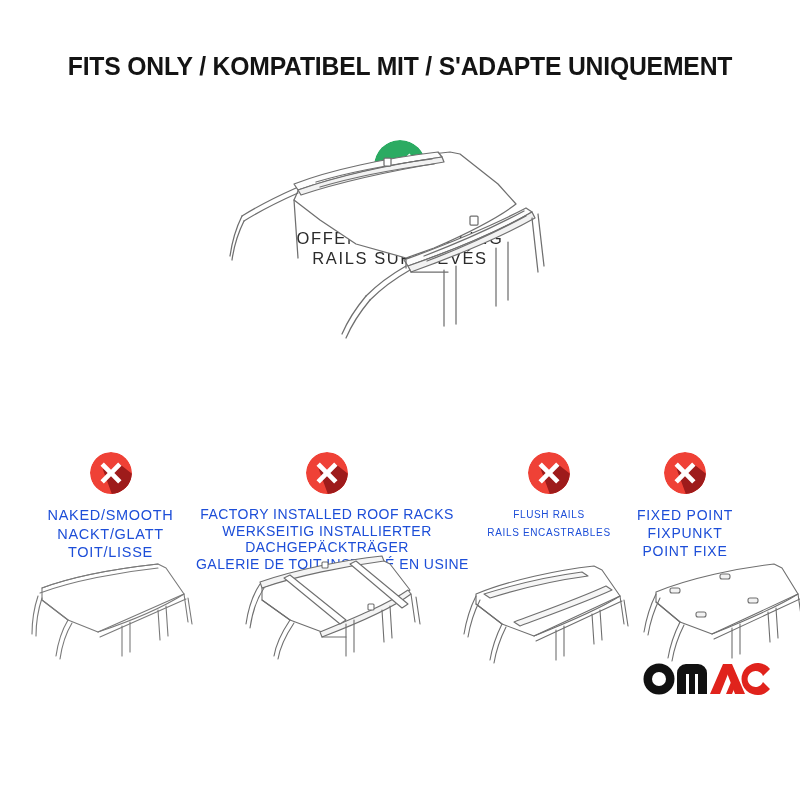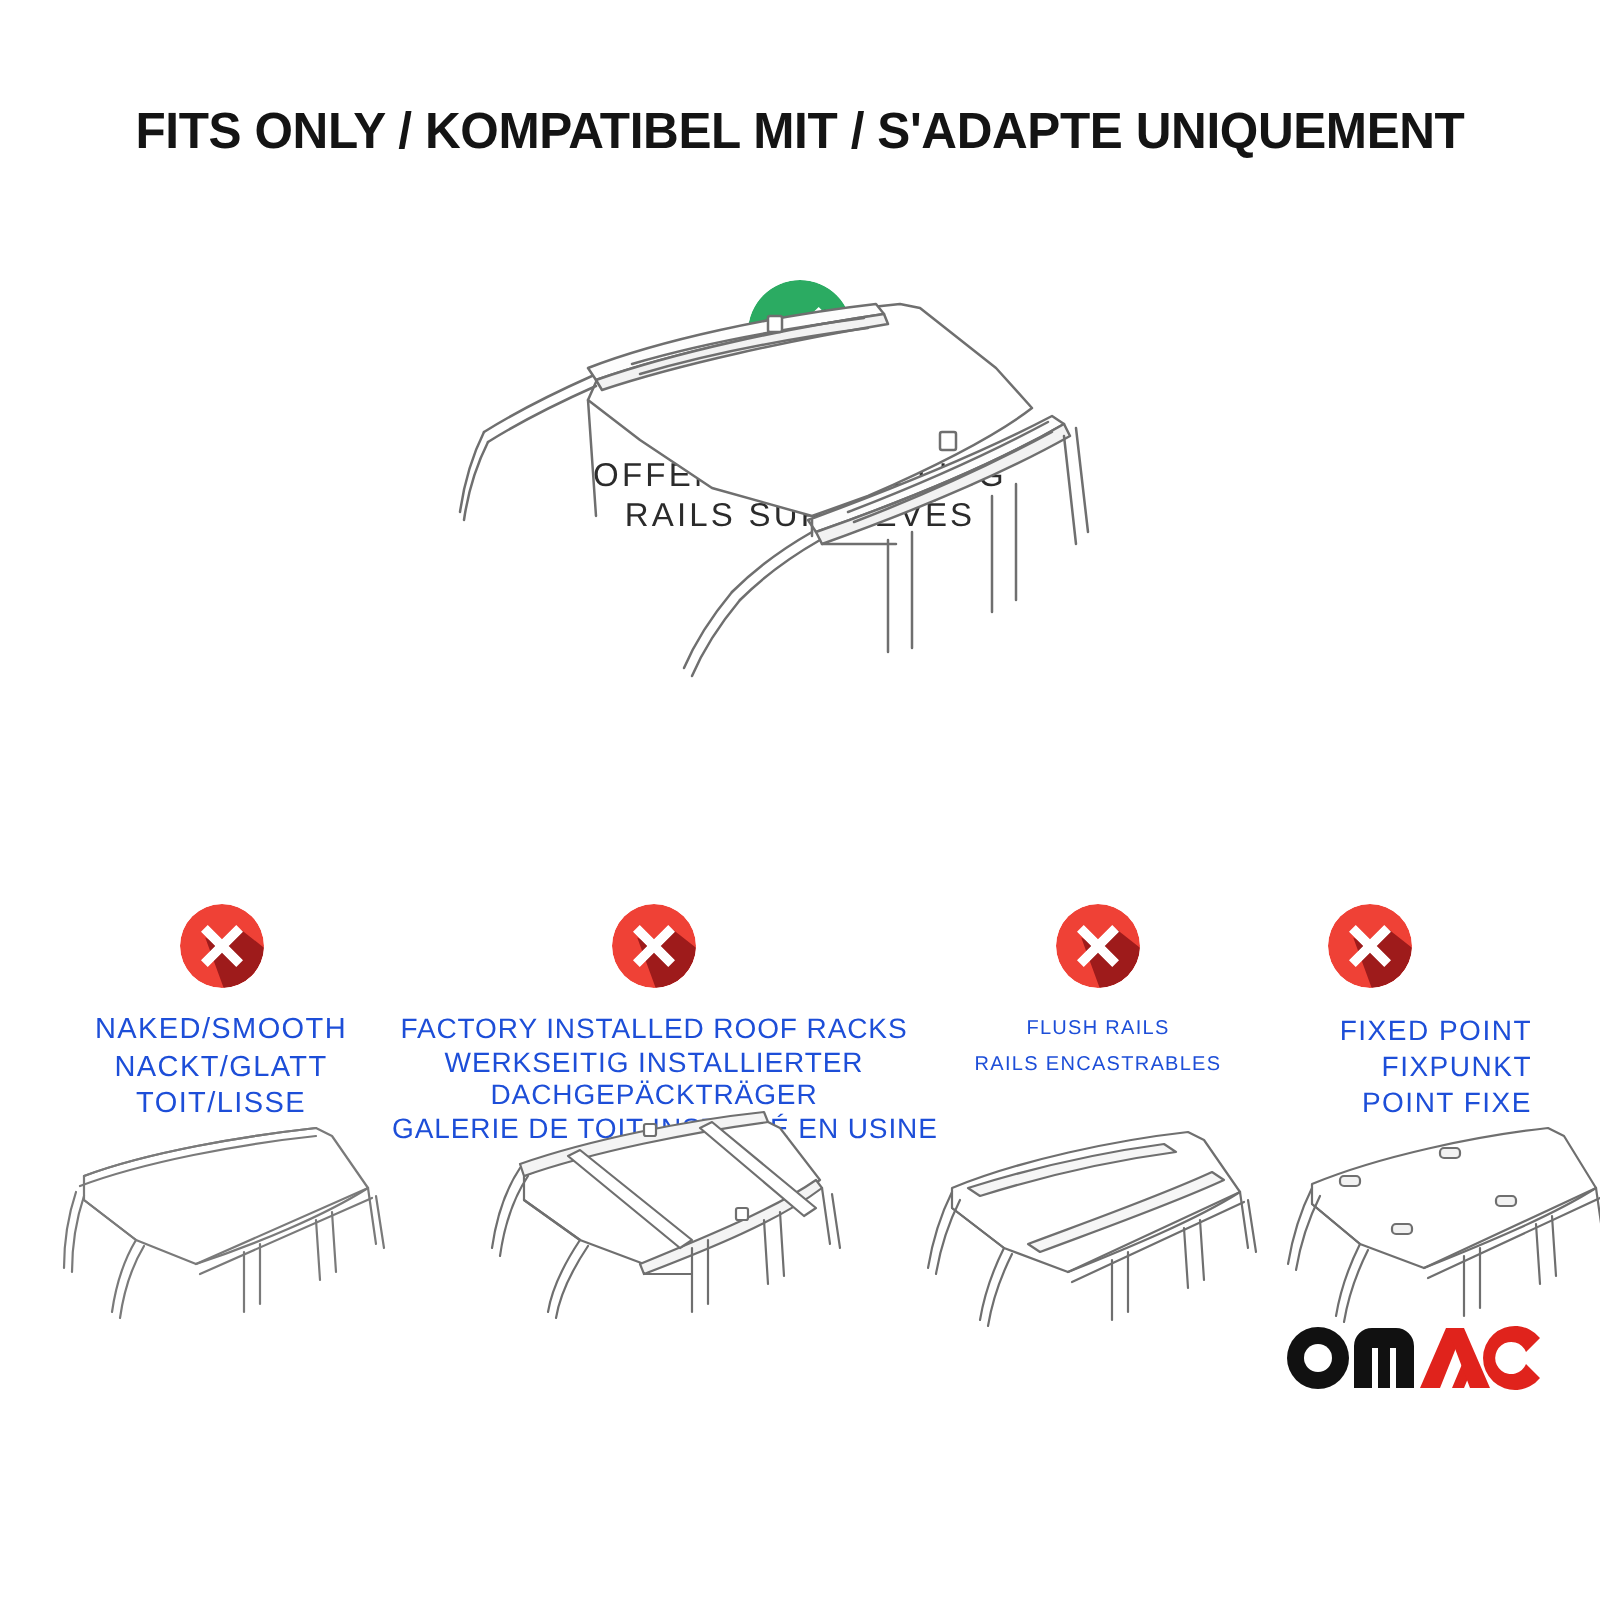--- a/index.html
+++ b/index.html
@@ -71,21 +71,21 @@
     color:#1d4ed8;
   }
   .col-labels div{white-space:nowrap;}
 
   .c1{left:8px;width:205px;}
   .c1 .col-labels{font-size:14.5px;line-height:18.5px;letter-spacing:0.7px;}
   .c2{left:196px;width:262px;}
   .c2 .col-labels{font-size:14px;line-height:16.5px;letter-spacing:0.45px;}
   .c3{left:453px;width:192px;}
   .c3 .col-labels{font-size:10px;line-height:18px;letter-spacing:0.65px;}
-  .c4{left:604px;width:162px;text-align:right;}
+  .c4{left:604px;width:162px;}
   .c4 .col-labels{font-size:14px;line-height:18px;letter-spacing:0.75px;}
 
   .col-art{position:absolute;}
   .a1{left:12px;top:108px;width:190px;height:120px;}
   .a2{left:222px;top:100px;width:218px;height:130px;}
   .a3{left:440px;top:108px;width:200px;height:122px;}
   .a4{left:628px;top:108px;width:176px;height:122px;}
 
   
   .logo{

